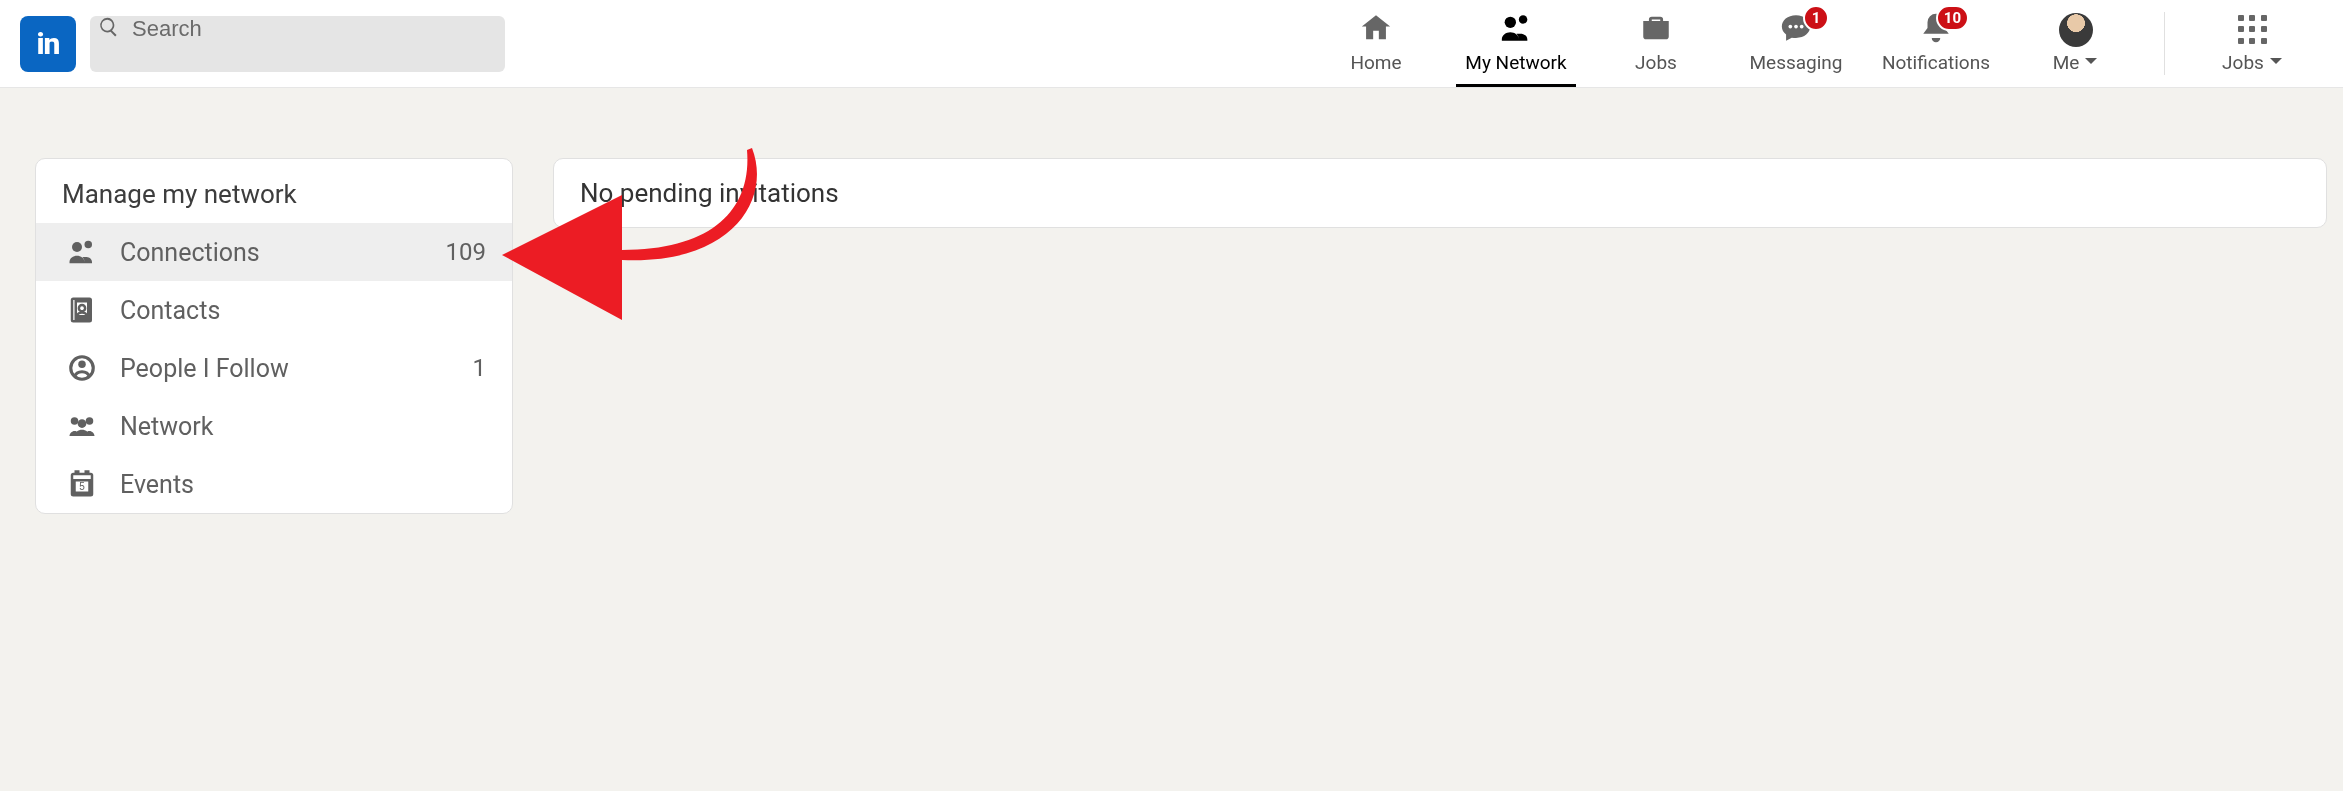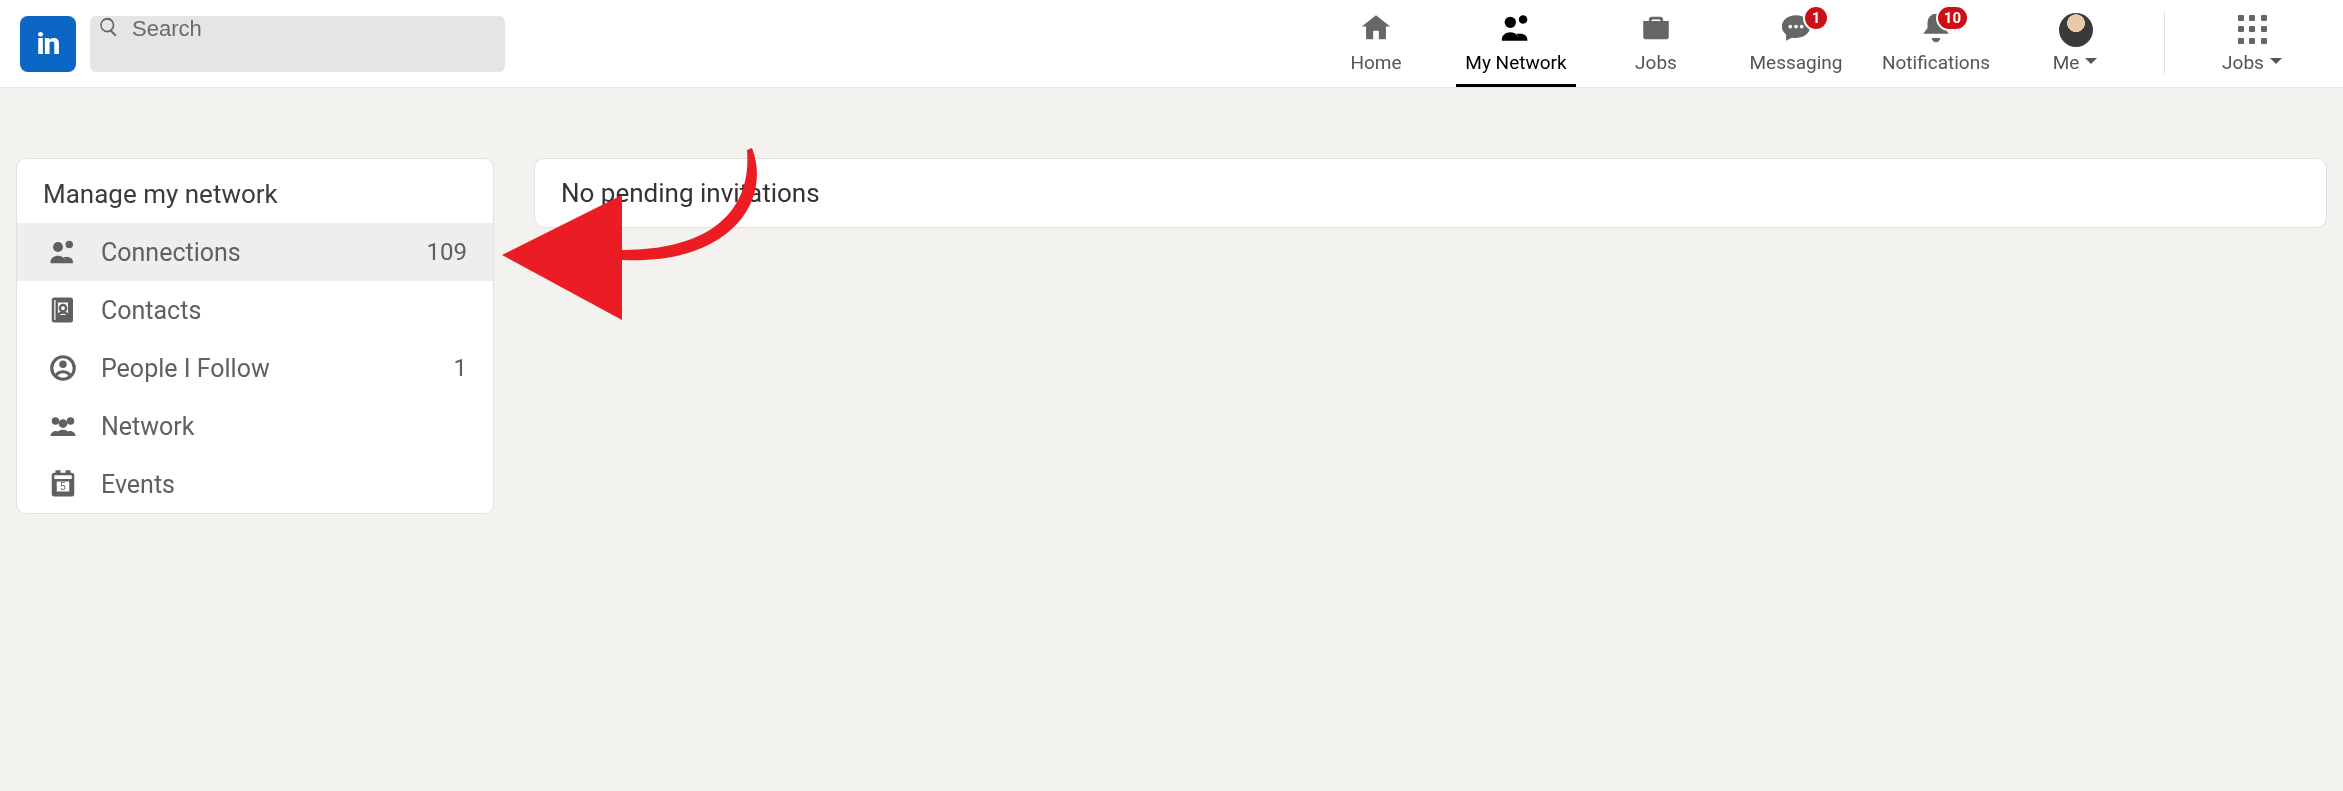--- a/index.html
+++ b/index.html
@@ -125,20 +125,21 @@
     gap: 4px;
   }
   .apps-grid span {
     width: 6px; height: 6px; background: #666; border-radius: 1px;
   }
 
   .content {
     display: flex;
     gap: 40px;
     padding: 70px 16px 0 16px;
+    margin-left: 19px;
   }
   .card {
     background: #ffffff;
     border: 1px solid #e0e0e0;
     border-radius: 10px;
   }
   .sidebar {
     width: 478px;
     flex-shrink: 0;
   }

